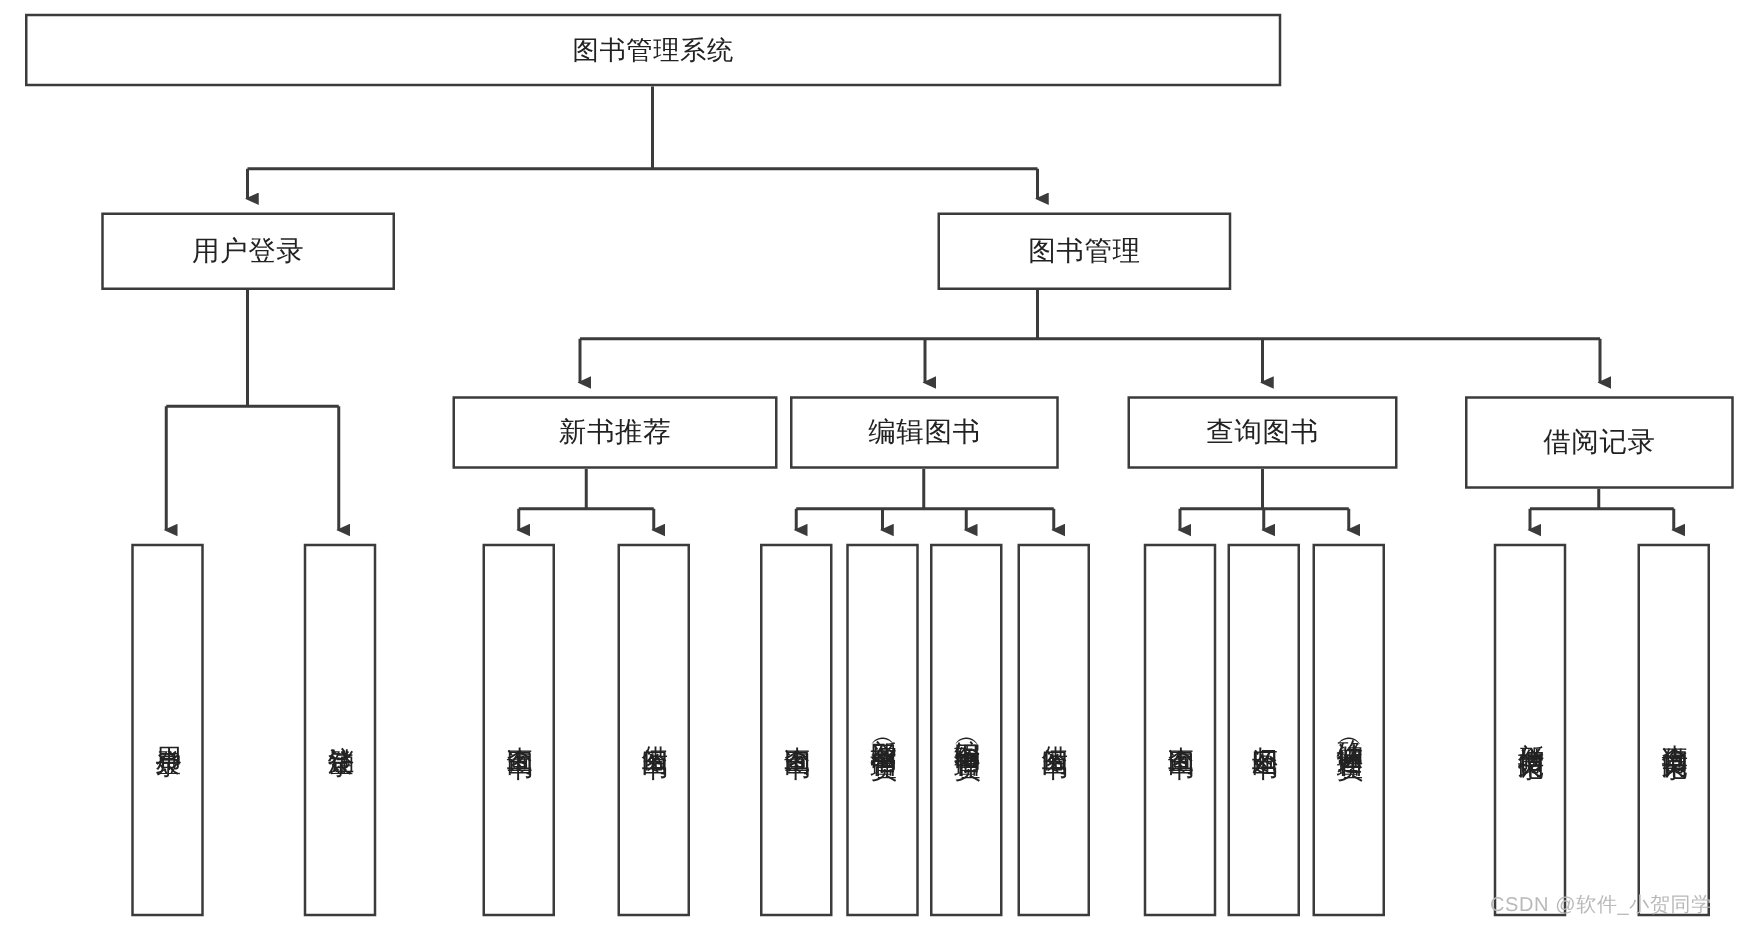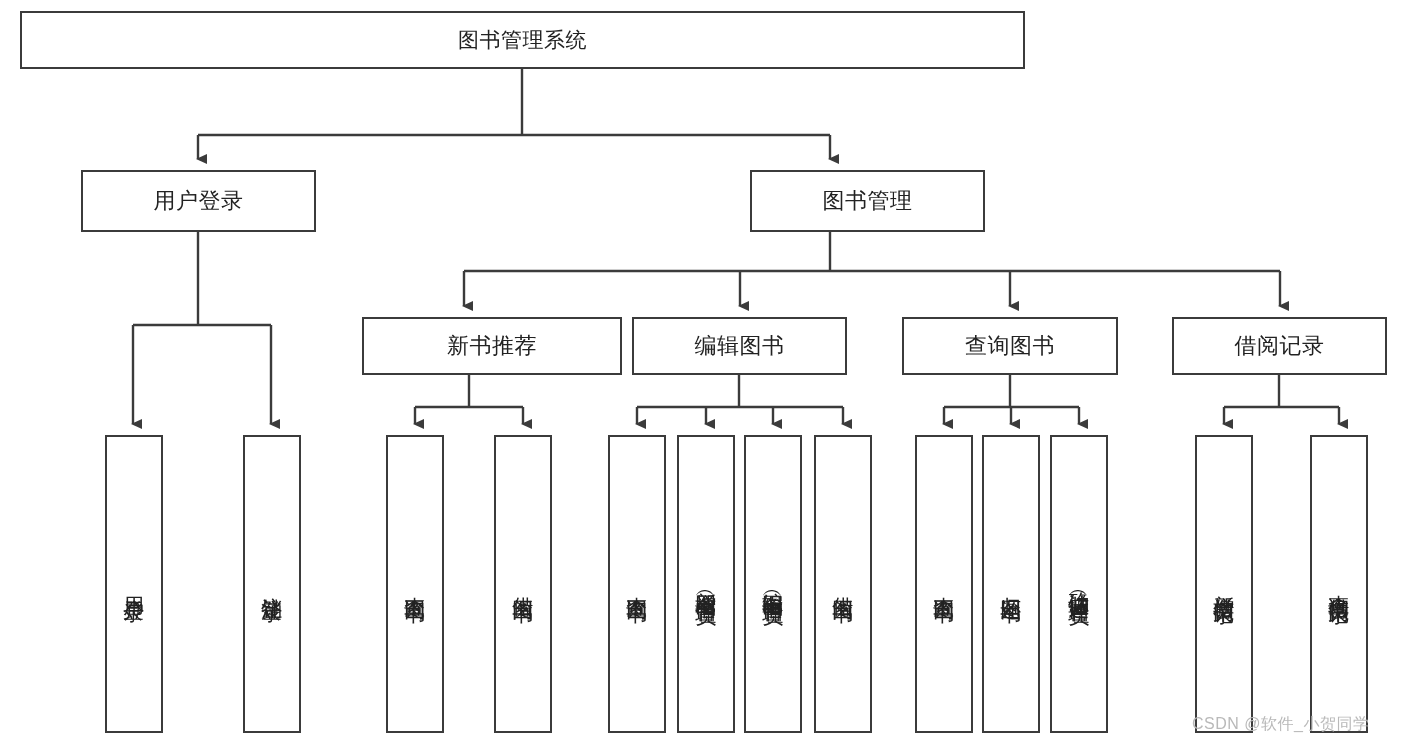--- a/index.html
+++ b/index.html
@@ -85,21 +85,21 @@
 
   <div class="node lvl1" style="left:362px;top:317px;width:260px;height:58px;">
     <span class="lbl">新书推荐</span>
   </div>
   <div class="node lvl1" style="left:632px;top:317px;width:215px;height:58px;">
     <span class="lbl">编辑图书</span>
   </div>
   <div class="node lvl1" style="left:902px;top:317px;width:216px;height:58px;">
     <span class="lbl">查询图书</span>
   </div>
-  <div class="node lvl1" style="left:1172px;top:317px;width:215px;height:58px;">
+  <div class="node lvl1" style="left:1172px;top:317px;width:215px;height:74px;">
     <span class="lbl">借阅记录</span>
   </div>
 
   <div class="node v" style="left:105px;top:435px;width:58px;height:298px;">
     <span class="lbl">用户登录</span>
   </div>
   <div class="node v" style="left:243px;top:435px;width:58px;height:298px;">
     <span class="lbl">注销登录</span>
   </div>
 

